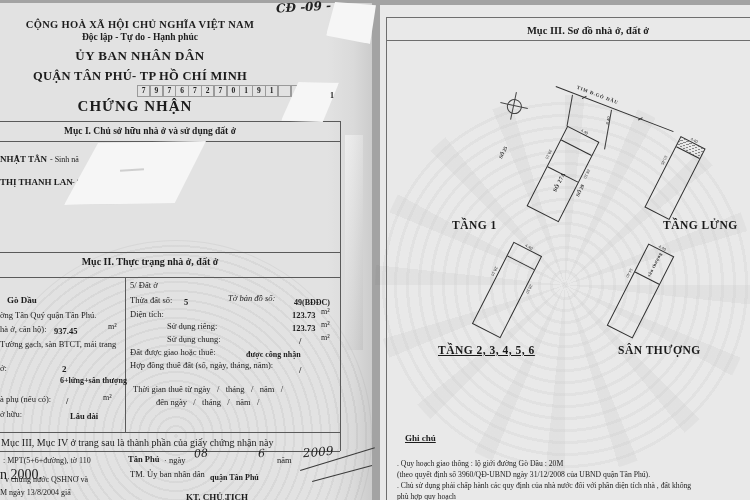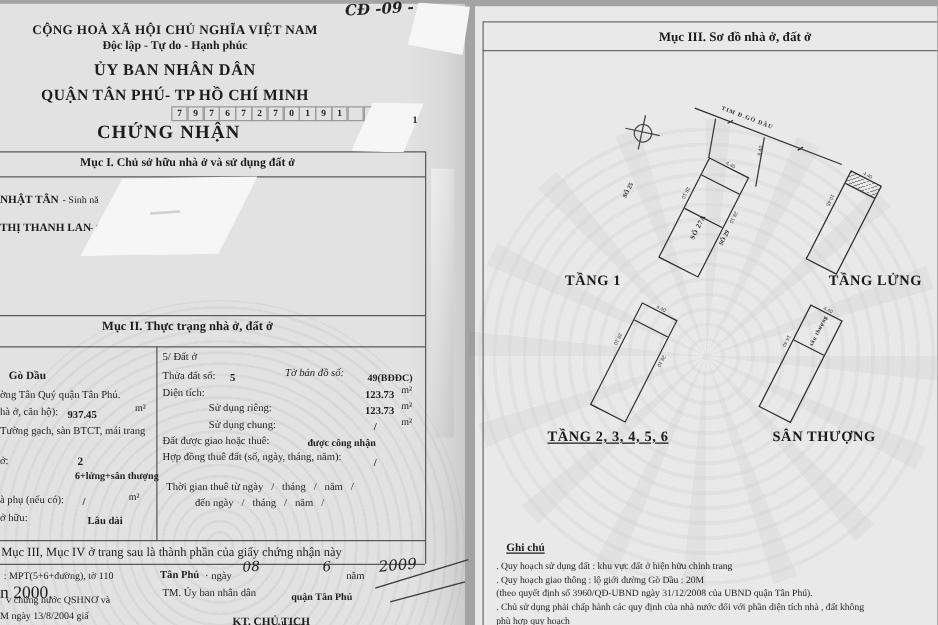--- a/index.html
+++ b/index.html
@@ -130,21 +130,21 @@
   <span class="t" style="left:5px;top:476px;font-size:8px;">v chứng nước QSHNƠ và</span>
   <span class="t" style="left:0;top:489px;font-size:8px;">M ngày 13/8/2004 giấ</span>
   <span class="t b" style="left:128px;top:455px;font-size:8.5px;">Tân Phú</span>
   <span class="t" style="left:164px;top:456px;font-size:8.5px;">· ngày</span>
   <span class="t hand" style="left:194px;top:448px;font-size:11px;transform:rotate(-4deg);">08</span>
   <span class="t" style="left:222px;top:456px;font-size:10px;margin-top:40px;">tháng</span>
   <span class="t hand" style="left:258px;top:448px;font-size:11px;transform:rotate(-4deg);">6</span>
   <span class="t" style="left:277px;top:456px;font-size:8.5px;">năm</span>
   <span class="t hand" style="left:303px;top:446px;font-size:12px;transform:rotate(-5deg);">2009</span>
   <span class="t" style="left:130px;top:470px;font-size:8.5px;">TM. Ủy ban nhân dân</span>
-  <span class="t b" style="left:233px;top:474px;font-size:8px;">quận Tân Phú</span>
+  <span class="t b" style="left:210px;top:474px;font-size:8px;">quận Tân Phú</span>
   <span class="t b" style="left:186px;top:493px;font-size:9px;">KT. CHỦ TỊCH</span>
   <div class="sline" style="left:300px;top:470px;width:78px;height:1px;transform:rotate(-17deg);"></div>
   <div class="sline" style="left:312px;top:481px;width:62px;height:1px;transform:rotate(-15deg);"></div>
 
   <div class="patch" style="left:326px;top:2px;width:50px;height:42px;clip-path:polygon(18% 0,100% 8%,88% 100%,0 80%);"></div>
   <div class="patch" style="left:281px;top:82px;width:58px;height:40px;clip-path:polygon(30% 0,100% 2%,72% 100%,0 97%);"></div>
   <div class="patch" style="left:64px;top:141px;width:142px;height:64px;clip-path:polygon(24% 3%,100% 0,78% 97%,0 100%);">
     <div style="position:absolute;left:56px;top:28px;width:24px;height:2px;background:#cfcfcf;transform:rotate(-4deg);"></div>
   </div>
 
@@ -209,19 +209,18 @@
     <div class="prect" style="left:34px;top:5px;width:27px;height:90px;transform:rotate(27deg);">
       <div class="pline" style="top:30px;"></div>
       <span class="vtext" style="left:50%;top:17%;font-size:4.5px;">sân thượng</span>
       <span class="dim" style="top:-6px;left:50%;transform:translateX(-50%);">4.40</span>
       <span class="dim dimv" style="left:-7px;top:32%;">14.40</span>
     </div>
   </div>
   <span class="plabel" style="left:618px;top:344px;">SÂN THƯỢNG</span>
 
   <span class="t b" style="left:405px;top:434px;font-size:9px;text-decoration:underline;">Ghi chú</span>
-  <span class="t" style="left:397px;top:449px;font-size:7.7px;">. Quy hoạch sử dụng đất : khu vực đất ở hiện hữu chỉnh trang</span>
   <span class="t" style="left:397px;top:460px;font-size:7.7px;">. Quy hoạch giao thông : lộ giới đường Gò Dầu : 20M</span>
   <span class="t" style="left:397px;top:471px;font-size:7.7px;">(theo quyết định số 3960/QĐ-UBND ngày 31/12/2008 của UBND quận Tân Phú).</span>
   <span class="t" style="left:397px;top:482px;font-size:7.7px;">. Chủ sử dụng phải chấp hành các quy định của nhà nước đối với phần diện tích nhà , đất không</span>
   <span class="t" style="left:397px;top:493px;font-size:7.7px;">phù hợp quy hoạch</span>
 
 </div>
 
 </body></html>

